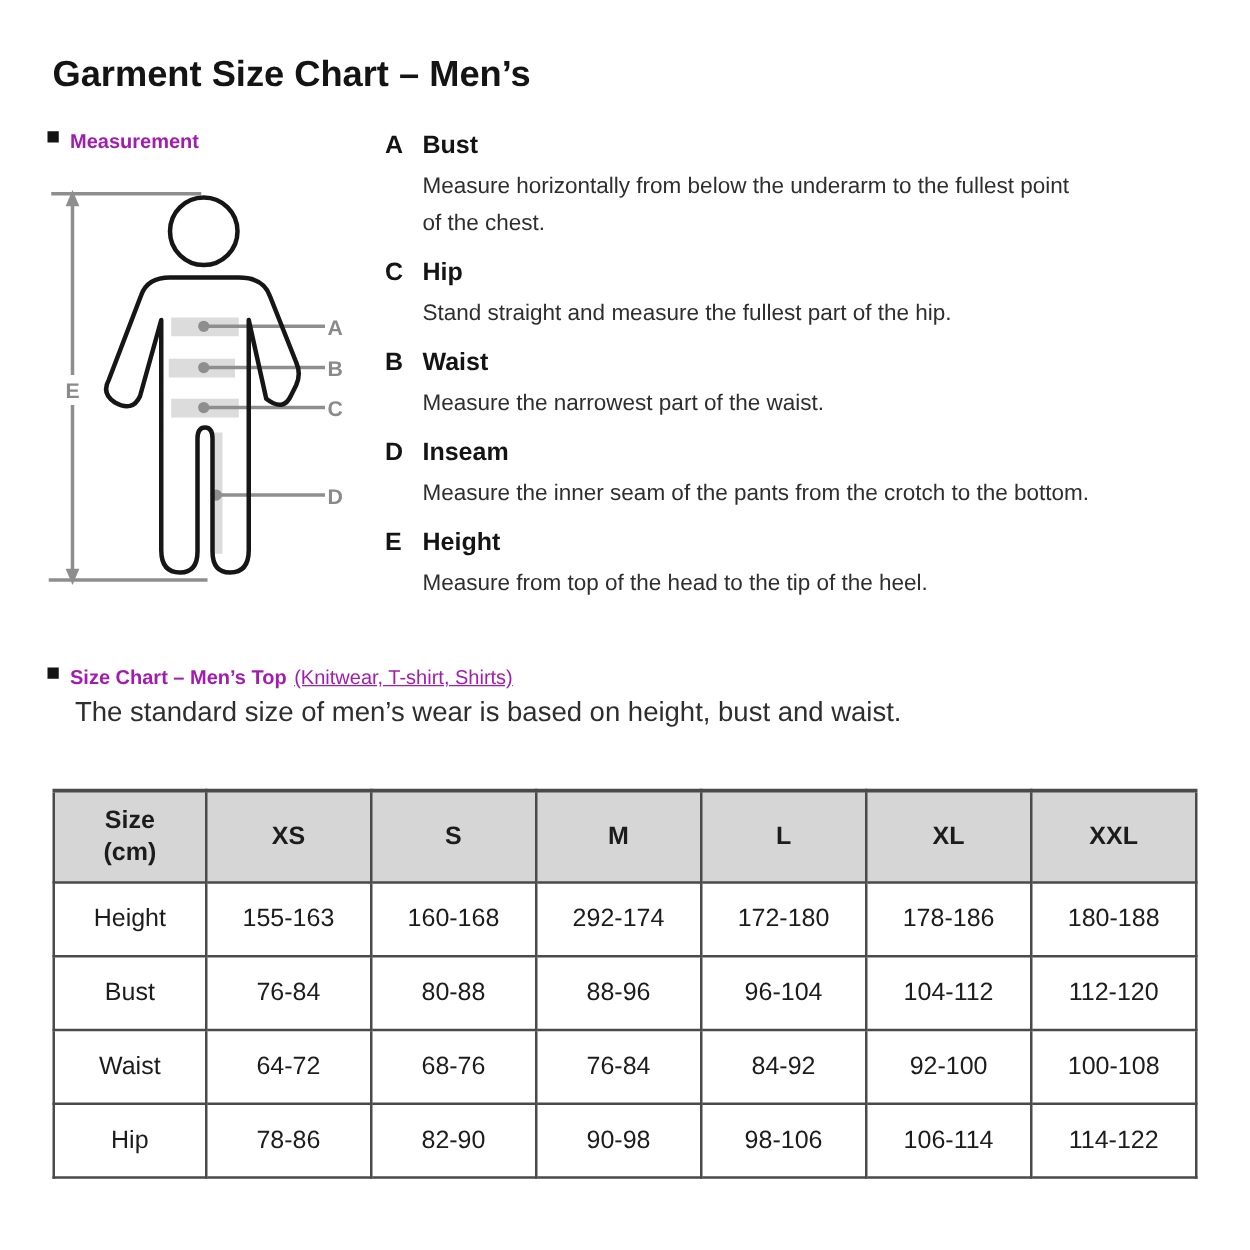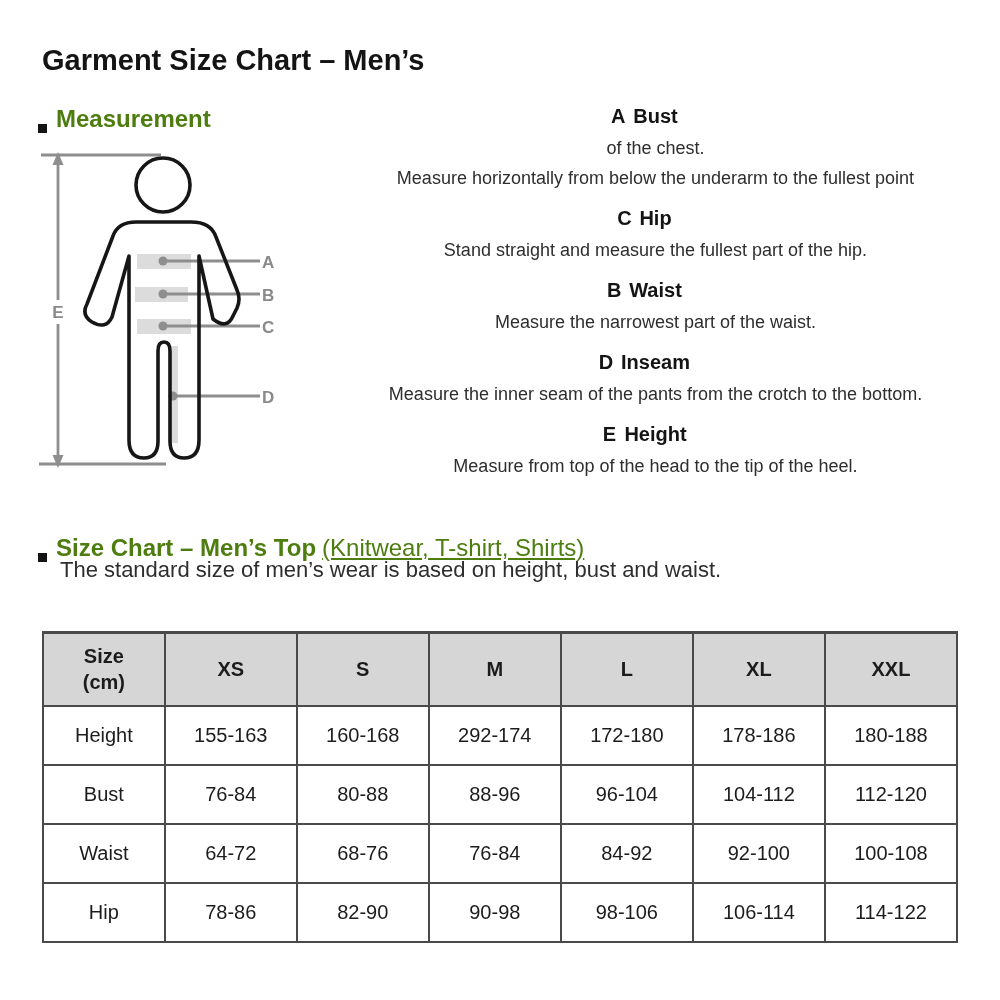--- a/index.html
+++ b/index.html
@@ -17,25 +17,25 @@
     left: 42px; top: 44px;
     font-size: 29px;
     font-weight: bold;
     color: #141414;
     letter-spacing: 0px;
   }
 
   
   .section-heading {
     position: absolute;
-    font-size: 24px;
-    font-weight: bold;
-    color: #4d7c0f;
+    font-size: 16px;
+    font-weight: bold;
+    color: #a21caf;
     display: flex;
-    align-items: flex-end;
+    align-items: flex-start;
   }
   .bullet {
     display: inline-block;
     width: 9px; height: 9px;
     background: #141414;
     margin-right: 9px;
     flex: 0 0 auto;
   }
   .heading-measurement { left: 38px; top: 105px; }
   .heading-sizechart   { left: 38px; top: 524px; margin-top: 10px; }
@@ -54,21 +54,20 @@
     left: 30px; top: 140px;
     width: 270px; height: 345px;
   }
   .figure-wrap svg { display: block; width: 270px; height: 345px; }
 
   
   .definitions {
     position: absolute;
     left: 308px; top: 103px;
     width: 665px;
-    text-align: center;
   }
   .definition-item { margin-bottom: 12px; }
   .definition-head {
     font-size: 20px;
     font-weight: bold;
     line-height: 26px;
     color: #141414;
     margin-bottom: 4px;
   }
   .definition-letter { display: inline-block; width: 30px; }
@@ -162,22 +161,22 @@
   </svg>
 </div>
 
 <div class="definitions">
 
   <div class="definition-item">
     <div class="definition-head">
       <span class="definition-letter">A</span><span>Bust</span>
     </div>
     <div class="definition-desc">
+      <div>Measure horizontally from below the underarm to the fullest point</div>
       <div>of the chest.</div>
-      <div>Measure horizontally from below the underarm to the fullest point</div>
     </div>
   </div>
 
   <div class="definition-item">
     <div class="definition-head">
       <span class="definition-letter">C</span><span>Hip</span>
     </div>
     <div class="definition-desc">
       <div>Stand straight and measure the fullest part of the hip.</div>
     </div>

